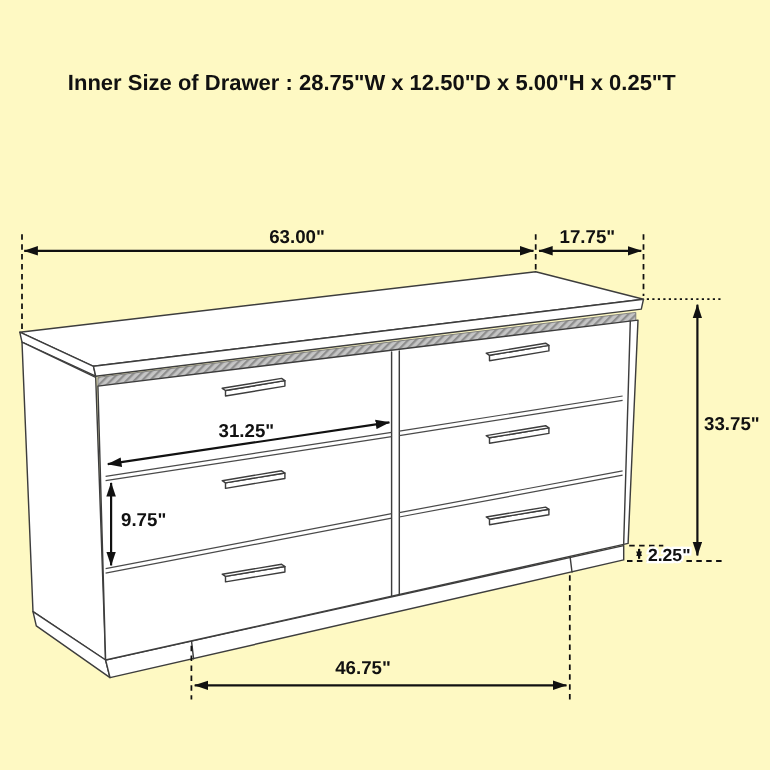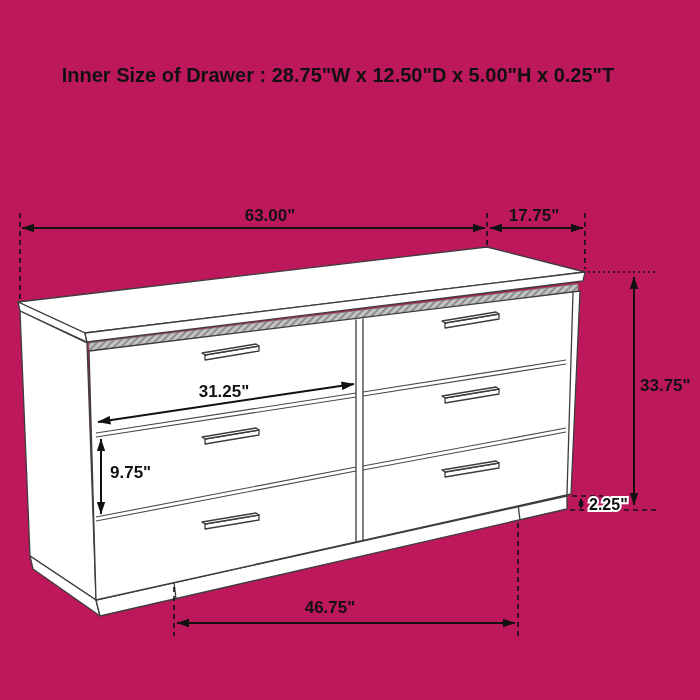--- a/index.html
+++ b/index.html
@@ -8,21 +8,21 @@
     background: #ffffff;
     width: 700px;
     height: 700px;
     overflow: hidden;
     font-family: "Liberation Sans", sans-serif;
   }
   .stage {
     position: relative;
     width: 700px;
     height: 700px;
-    background: #be185d;
+    background: #fef9c3;
   }
   svg { display: block; }
   text {
     font-family: "Liberation Sans", sans-serif;
     font-weight: bold;
     fill: #111111;
   }
   .dim-label { font-size: 17px; }
   .dim-label-sm { font-size: 16px; }
   .title-label { font-size: 20px; }

